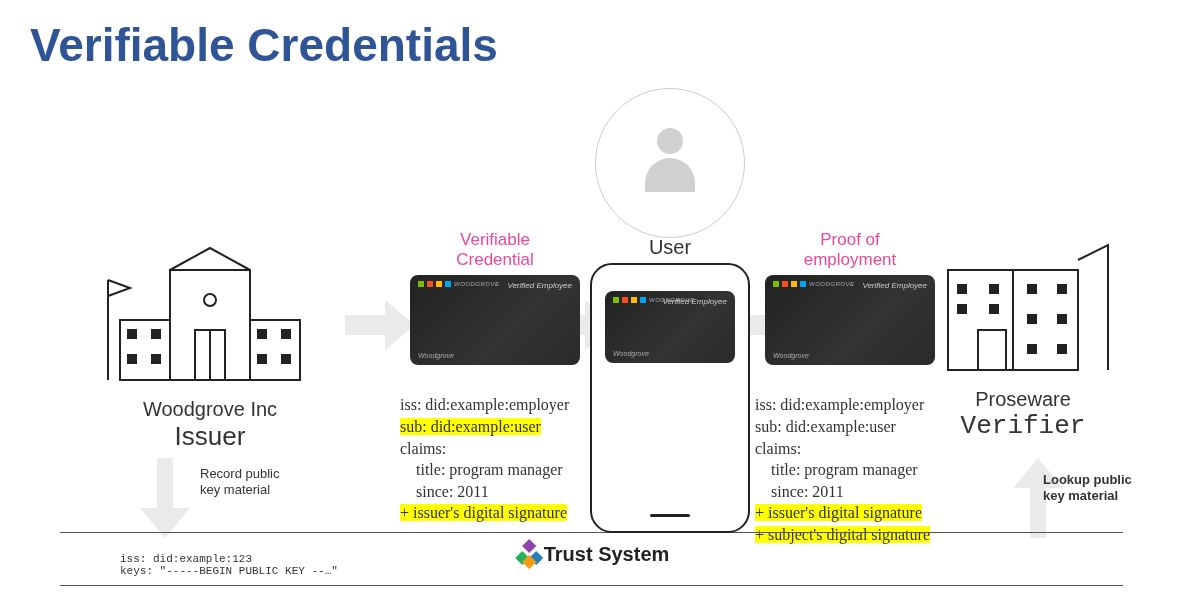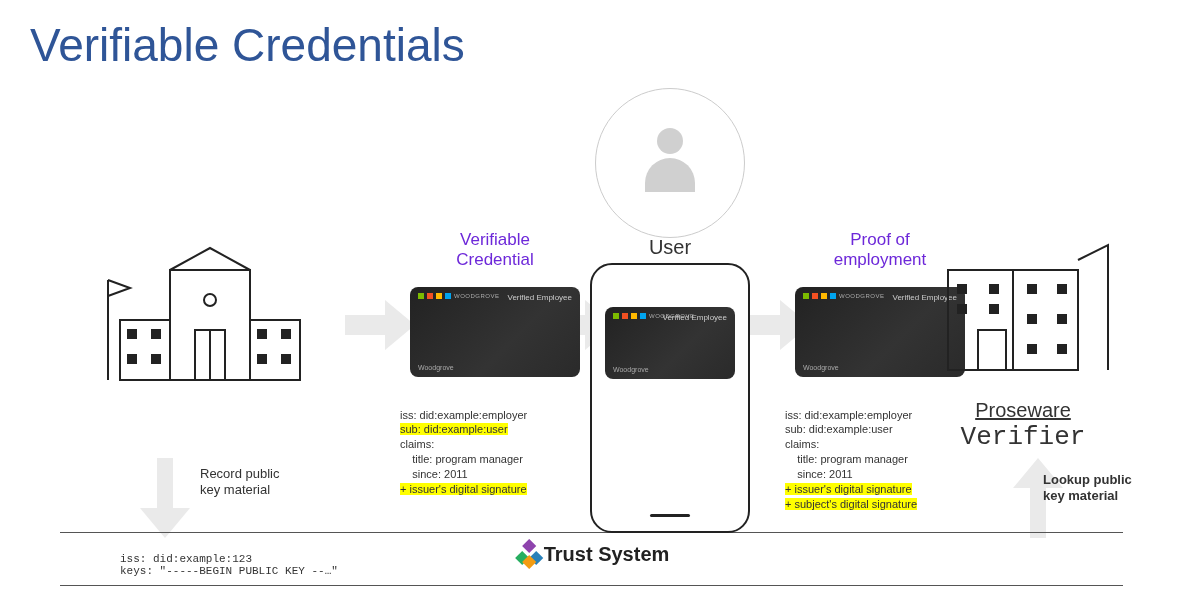--- a/index.html
+++ b/index.html
@@ -9,21 +9,21 @@
     font-family: "Segoe UI", Arial, sans-serif;
     background: #fff;
     position: relative;
     overflow: hidden;
   }
   .title {
     position: absolute;
     top: 18px;
     left: 30px;
     font-size: 46px;
-    font-weight: 400;
+    font-weight: 700;
     color: #2F5597;
   }
   .stage {
     position: absolute;
     top: 100px;
     left: 0;
     width: 1183px;
     height: 420px;
   }
 
@@ -39,39 +39,40 @@
     width: 70px; height: 50px;
   }
   .big-arrow svg { width: 100%; height: 100%; fill: #eaeaea; }
   .arrow1 { left: 345px; top: 200px; }
   .arrow2 { left: 545px; top: 200px; }
   .arrow3 { left: 740px; top: 200px; }
 
   
   .cred-block { position: absolute; width: 190px; }
   .cred1 { left: 400px; top: 130px; }
-  .cred2 { left: 785px; top: 130px; }
-  .cred-label { text-align: center; font-size: 17px; color: #6d28d9; margin-bottom: 4px; line-height: 1.2; }
+  .cred2 { left: 755px; top: 130px; }
+  .cred-label { text-align: center; font-size: 17px; color: #ec4899; margin-bottom: 4px; line-height: 1.2; }
   .card {
     width: 170px; height: 90px; border-radius: 8px;
     background: linear-gradient(135deg,#222 0%,#333 60%,#2a2a2a 100%);
     color: #ddd; font-size: 8px; position: relative;
-    margin: 16px auto;
+    margin: 0 auto;
+    font-style: italic;
   }
   .card .brand { position: absolute; top: 6px; left: 8px; display:flex; align-items:center; gap:3px;}
   .card .brand .sq { width:6px;height:6px;}
   .card .brand .g{background:#7CBB00;} .card .brand .o{background:#F25022;}
   .card .brand .y{background:#FFB900;} .card .brand .b{background:#00A4EF;}
   .card .brand-txt { font-size:6px; color:#aaa; letter-spacing:0.5px;}
   .card .vemp { position:absolute; top:6px; right:8px; font-size:8px; color:#ccc;}
   .card .cname { position:absolute; bottom:6px; left:8px; font-size:7px; color:#aaa;}
 
   .claims {
-    font-family: Liberation Sans, sans-serif;
-    font-size: 11px; line-height: 1.35; color: #333;
+    font-family: Liberation Serif, serif;
+    font-size: 16px; line-height: 1.35; color: #333;
     margin-top: 8px; white-space: pre;
   }
   .hl { background: #ffff00; }
 
   
   .user-area { position:absolute; left:575px; top: -12px; width: 190px; text-align:center;}
   .avatar-circle { width:150px;height:150px;border:1px solid #ccc;border-radius:50%;margin:0 auto;display:flex;align-items:center;justify-content:center;}
   .avatar { width:60px;height:70px; position:relative;}
   .avatar .head{width:26px;height:26px;background:#d0d0d0;border-radius:50%;margin:0 auto;}
   .avatar .body{width:50px;height:34px;background:#d0d0d0;border-radius:25px 25px 0 0;margin:4px auto 0;}
@@ -79,21 +80,21 @@
   .phone {
     width: 160px; height: 270px; border: 2px solid #222; border-radius: 22px;
     margin: 4px auto 0; position: relative; background:#fff; z-index:2;
   }
   .phone .home { position:absolute; bottom:14px; left:50%; transform:translateX(-50%); width:40px; height:3px; background:#222; border-radius:2px;}
   .phone .pcard { position:absolute; top:26px; left:50%; transform:translateX(-50%); }
 
   
   .verifier-box { position:absolute; right:60px; top:120px; width:200px; text-align:center;}
   .verifier-svg { width:190px;height:160px; stroke:#222; stroke-width:2; fill:none;}
-  .verifier-name { margin-top:15px; font-size:20px; color:#333;text-decoration:underline;}
+  .verifier-name { margin-top:4px; font-size:20px; color:#333;}
   .verifier-role { font-size:26px; color:#333;font-family:Liberation Mono, monospace;}
 
   
   .v-arrow { position:absolute; width:50px; }
   .v-arrow svg{ width:50px; fill:#eaeaea;}
   .down-arr { left:140px; top:358px; }
   .up-arr { right:120px; top:358px; }
   .v-arrow-label { position:absolute; font-size:13px; color:#333; width:120px; line-height:1.2;}
   .rec-label { left:200px; top:366px;}
   .look-label { right:20px; top:372px;font-weight:bold;}
@@ -142,20 +143,22 @@
       <rect x="62" y="100" width="8" height="8" fill="#222"></rect>
       <rect x="38" y="125" width="8" height="8" fill="#222"></rect>
       <rect x="62" y="125" width="8" height="8" fill="#222"></rect>
 
       <rect x="160" y="90" width="50" height="60"></rect>
       <rect x="168" y="100" width="8" height="8" fill="#222"></rect>
       <rect x="192" y="100" width="8" height="8" fill="#222"></rect>
       <rect x="168" y="125" width="8" height="8" fill="#222"></rect>
       <rect x="192" y="125" width="8" height="8" fill="#222"></rect>
     </svg>
+    <div class="issuer-name">Woodgrove Inc</div>
+    <div class="issuer-role">Issuer</div>
   </div>
 
   <div class="big-arrow arrow1">
     <svg viewBox="0 0 70 50">
         <polygon points="0,15 40,15 40,0 70,25 40,50 40,35 0,35"></polygon>
       </svg>
   </div>
   <div class="big-arrow arrow2">
     <svg viewBox="0 0 70 50">
         <polygon points="0,15 40,15 40,0 70,25 40,50 40,35 0,35"></polygon>

